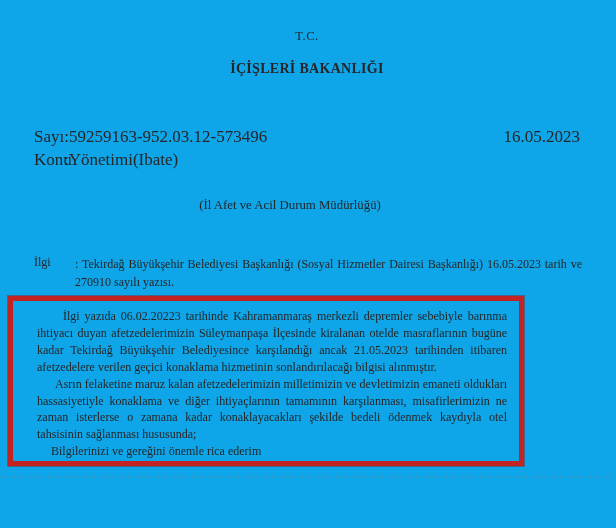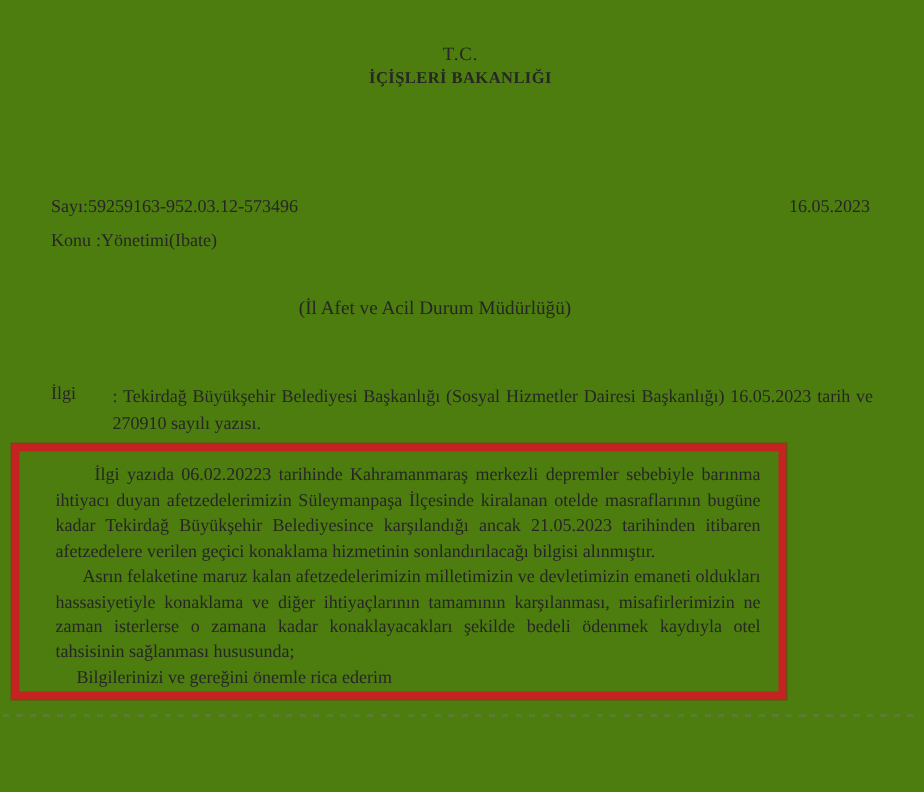--- a/index.html
+++ b/index.html
@@ -1,30 +1,30 @@
 <!DOCTYPE html>
 <html><head>
 <meta charset="utf-8">
 <style>
   html,body{margin:0;padding:0;background:#ffffff;}
   .page{
     position:relative;
     width:616px;height:528px;
-    background:#4d7c0f;
+    background:#0ea5e9;
     font-family:"Liberation Serif","DejaVu Serif",serif;
     color:#262626;
     overflow:hidden;
   }
   
   .letterhead{position:absolute;top:29px;left:2px;width:610px;text-align:center;}
   .tc{font-size:12.5px;line-height:15px;letter-spacing:.6px;}
-  .ministry{font-size:11px;font-weight:700;line-height:17px;letter-spacing:.3px;margin-top:0;}
+  .ministry{font-size:14px;font-weight:700;line-height:17px;letter-spacing:.3px;margin-top:16px;}
   .directorate{font-size:13.5px;line-height:16px;}
   
-  .meta-row{position:absolute;left:34px;right:36px;font-size:12px;line-height:16px;}
+  .meta-row{position:absolute;left:34px;right:36px;font-size:17px;line-height:16px;}
   .row-number{top:129px;display:flex;justify-content:space-between;}
   .row-subject{top:152px;}
   .subject-label{display:inline-block;width:30px;}
   
   .recipient{position:absolute;top:191px;left:0;width:580px;text-align:center;}
   .recipient-title{font-size:12.8px;font-weight:700;letter-spacing:.4px;}
   .recipient-subtitle{font-size:12.8px;margin-top:7px;}
   
   .reference{position:absolute;top:255px;left:34px;right:34px;display:flex;font-size:12px;justify-content:space-between;}
   .ref-label{width:41px;flex:none;}

